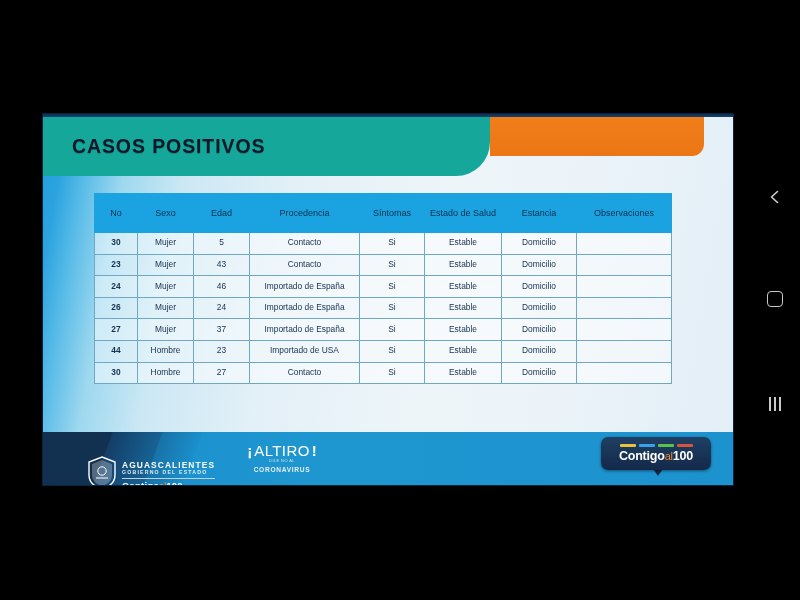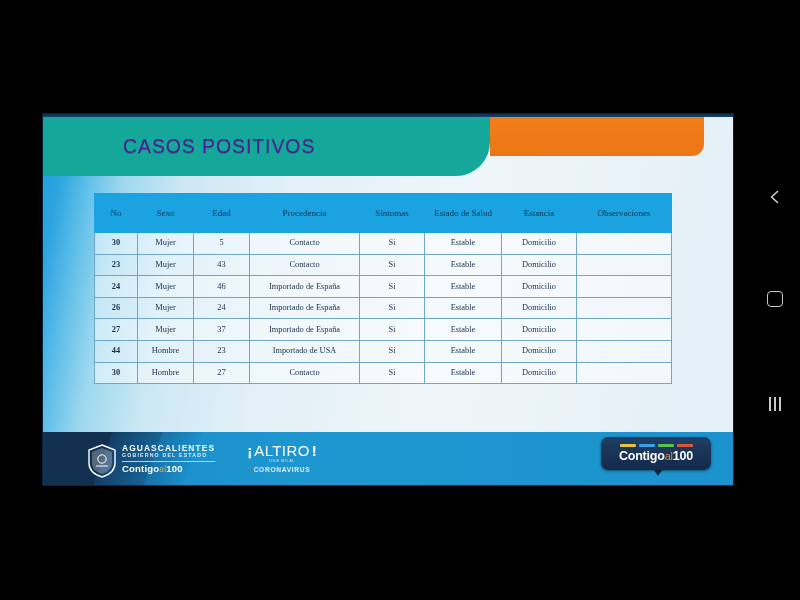--- a/index.html
+++ b/index.html
@@ -29,31 +29,31 @@
   }
 
   
   #title-banner{
     position:absolute;left:-40px;top:3px;width:487px;height:59px;
     background:#14a79a;
     border-bottom-right-radius:34px;
     display:flex;align-items:center;
   }
   #title-text{
-    margin-left:120px;
-    color:#4c1d95;
-    font-weight:normal;
+    margin-left:69px;
+    color:#0f172a;
+    font-weight:bold;
     font-size:19.5px;
     letter-spacing:.9px;
     text-shadow:0 1px 0 rgba(0,0,0,.18);
     white-space:nowrap;
   }
 
   
-  #table-wrap{position:absolute;left:51px;top:79px;width:577px;font-family:Liberation Serif, serif;}
+  #table-wrap{position:absolute;left:51px;top:79px;width:577px;}
   table#cases{border-collapse:collapse;width:577px;table-layout:fixed;}
   table#cases th,table#cases td{
     border:1px solid #6fa7c4;
     color:#17304f;
     font-size:8.4px;
     text-align:center;
     padding:0;
     line-height:1.15;
     overflow:hidden;
     white-space:nowrap;
@@ -92,21 +92,21 @@
     transform:skewX(-20deg);
   }
   #footer-wedge2{
     position:absolute;left:60px;top:0;width:90px;height:53px;
     background:linear-gradient(90deg,#14406b,#1a8fcb);
     transform:skewX(-20deg);
     opacity:.85;
   }
 
   
-  #gov-logo{position:absolute;left:44px;top:12px;display:flex;align-items:flex-start;gap:5px;}
+  #gov-logo{position:absolute;left:44px;top:24px;display:flex;align-items:flex-end;gap:5px;}
   #gov-shield{width:30px;height:34px;}
   #gov-words{display:flex;flex-direction:column;line-height:1;}
   .gov-l1{color:#fff;font-size:8.4px;font-weight:bold;letter-spacing:1.1px;}
   .gov-l2{color:#dfe9f2;font-size:5.2px;font-weight:bold;letter-spacing:1.2px;margin-top:1px;}
   .gov-rule{height:1px;background:#bcd2e3;margin:2px 0 2px 0;}
   .gov-l3{font-size:9.5px;font-weight:bold;color:#fff;letter-spacing:.2px;}
   .gov-l3 .al{color:#e8a23a;font-weight:normal;font-size:8.5px;}
 
   
   #altiro{position:absolute;left:208px;top:6px;width:62px;height:40px;

